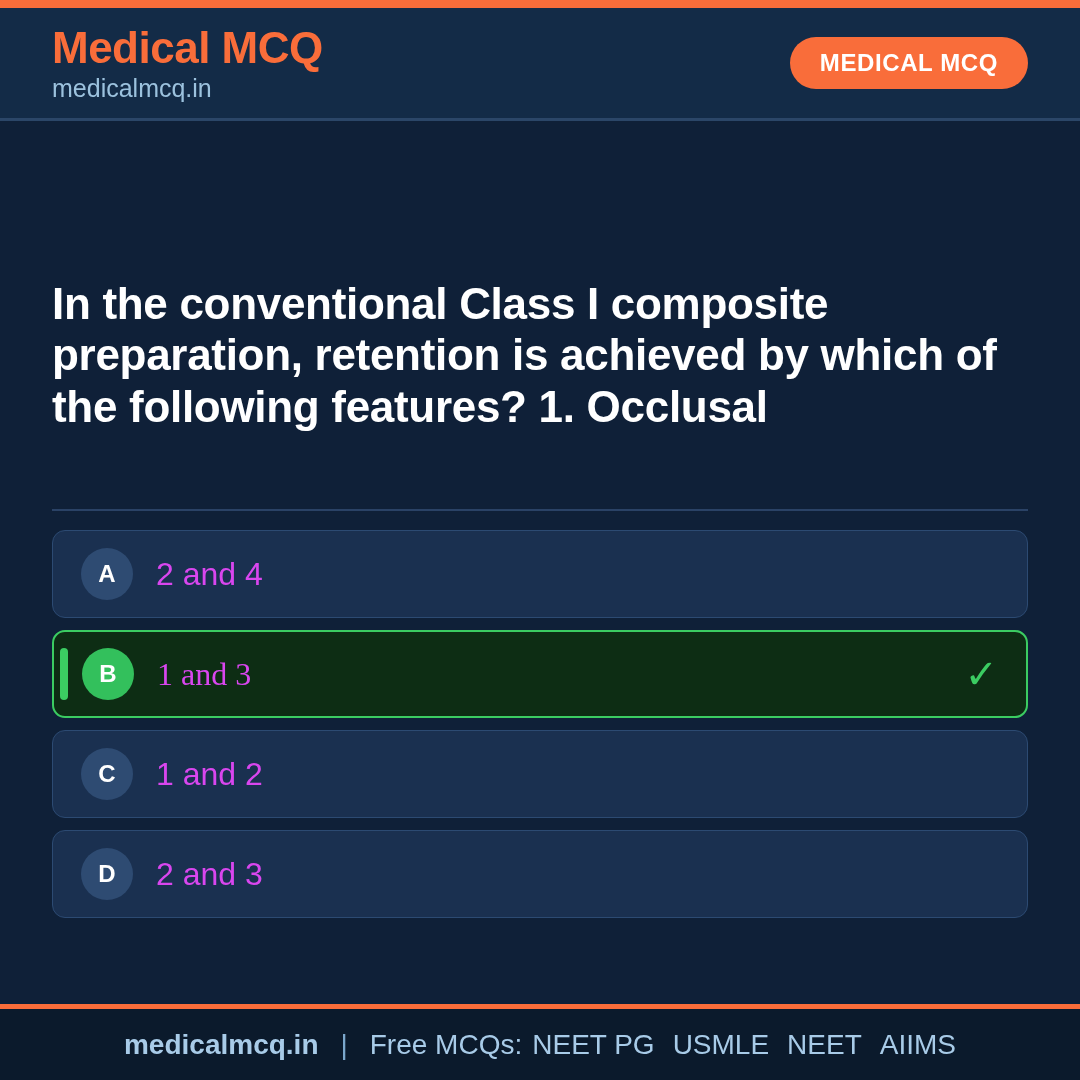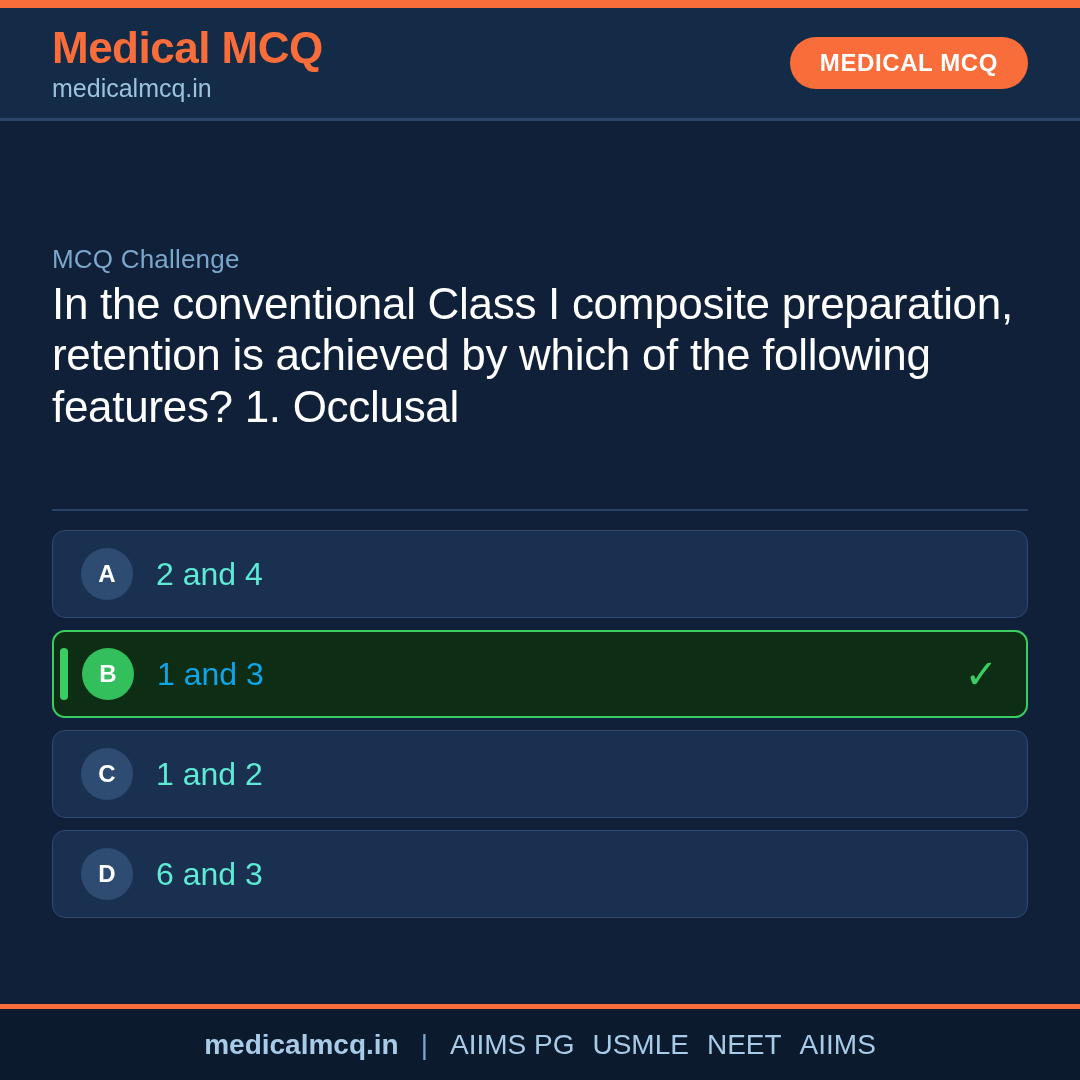--- a/index.html
+++ b/index.html
@@ -87,21 +87,21 @@
     color: #7ba7cc;
     letter-spacing: 0.2px;
   }
   .question {
     position: absolute;
     top: 157px;
     left: 52px;
     width: 980px;
     font-size: 44px;
     line-height: 1.17;
-    font-weight: normal;
+    font-weight: bold;
     color: #ffffff;
     letter-spacing: -0.3px;
   }
   .q-divider {
     position: absolute;
     top: 388px;
     left: 52px;
     width: 976px;
     height: 2px;
     background: #2a4266;
@@ -138,21 +138,21 @@
     color: #ffffff;
     font-size: 24px;
     font-weight: bold;
     display: flex;
     align-items: center;
     justify-content: center;
   }
   .option .otext {
     margin-left: 23px;
     font-size: 32px;
-    color: #5eead4;
+    color: #d946ef;
     letter-spacing: 0px;
   }
   .option .check {
     display: none;
   }
 
   
   .option.correct {
     background: #0d2d14;
     border: 2px solid #3bcc62;
@@ -164,21 +164,22 @@
     bottom: 16px;
     width: 8px;
     border-radius: 4px;
     background: #3bcc62;
   }
   .option.correct .badge {
     background: #33c05c;
     color: #ffffff;
   }
   .option.correct .otext {
-    color: #0ea5e9;
+    color: #d946ef;
+    font-family: Liberation Serif, serif;
   }
   .option.correct .check {
     display: block;
     position: absolute;
     right: 28px;
     top: 50%;
     transform: translateY(-50%);
     color: #3bcc62;
     font-size: 40px;
     line-height: 1;
@@ -228,21 +229,20 @@
 
   <div class="header">
     <div class="brand">
       <div class="brand-title">Medical MCQ</div>
       <div class="brand-sub">medicalmcq.in</div>
     </div>
     <div class="header-badge">MEDICAL MCQ</div>
   </div>
 
   <div class="main">
-    <div class="eyebrow">MCQ Challenge</div>
     <div class="question">In the conventional Class I composite preparation, retention is achieved by which of the following features? 1. Occlusal</div>
     <div class="q-divider"></div>
 
     <div class="options">
 
       <div class="option">
         <div class="accent"></div>
         <div class="badge">A</div>
         <div class="otext">2 and 4</div>
 
@@ -258,31 +258,32 @@
       <div class="option">
         <div class="accent"></div>
         <div class="badge">C</div>
         <div class="otext">1 and 2</div>
 
       </div>
 
       <div class="option">
         <div class="accent"></div>
         <div class="badge">D</div>
-        <div class="otext">6 and 3</div>
+        <div class="otext">2 and 3</div>
 
       </div>
 
     </div>
   </div>
 
   <div class="footer">
     <div class="footer-inner">
       <span class="footer-site">medicalmcq.in</span>
       <span class="footer-sep">|</span>
-      <span class="footer-exam">AIIMS PG</span>
+      <span class="footer-label">Free MCQs:</span>
+      <span class="footer-exam">NEET PG</span>
       <span class="footer-exam">USMLE</span>
       <span class="footer-exam">NEET</span>
       <span class="footer-exam">AIIMS</span>
     </div>
   </div>
 
 </div>
 
 </body></html>

